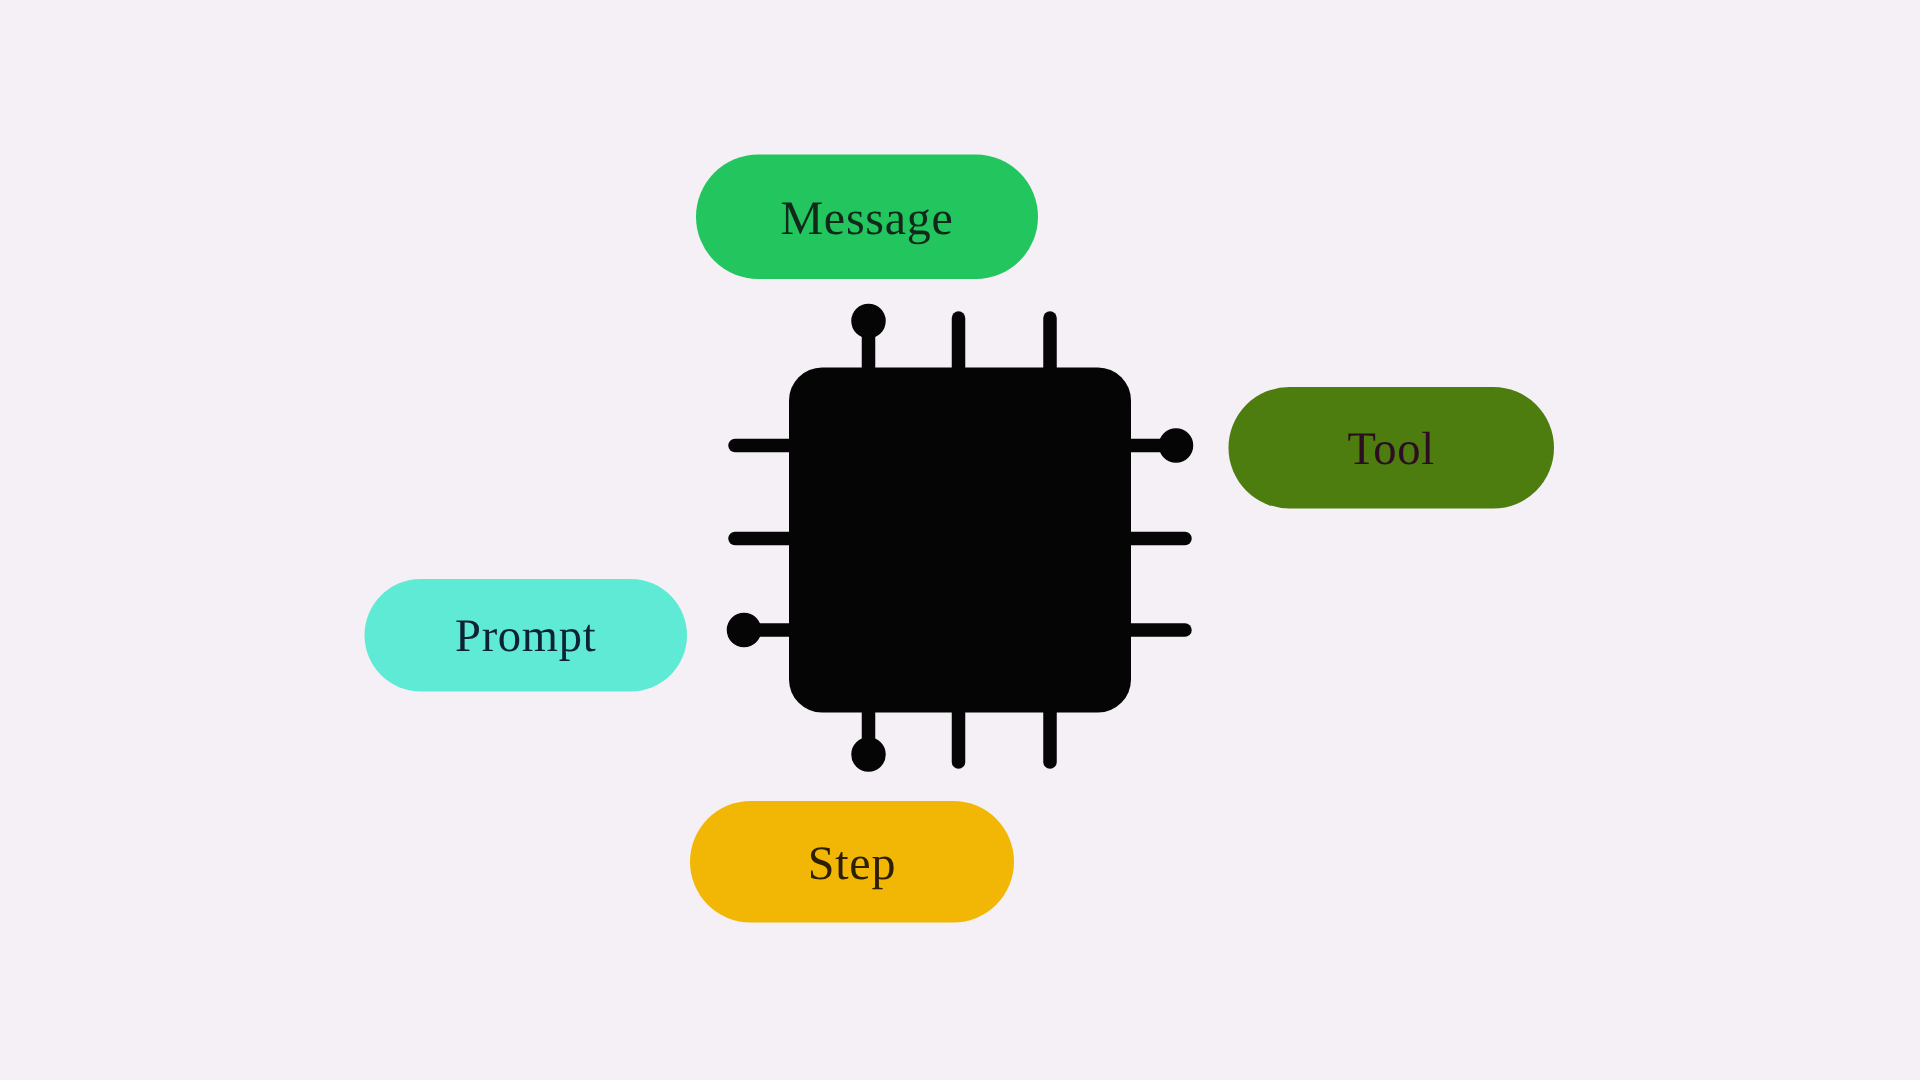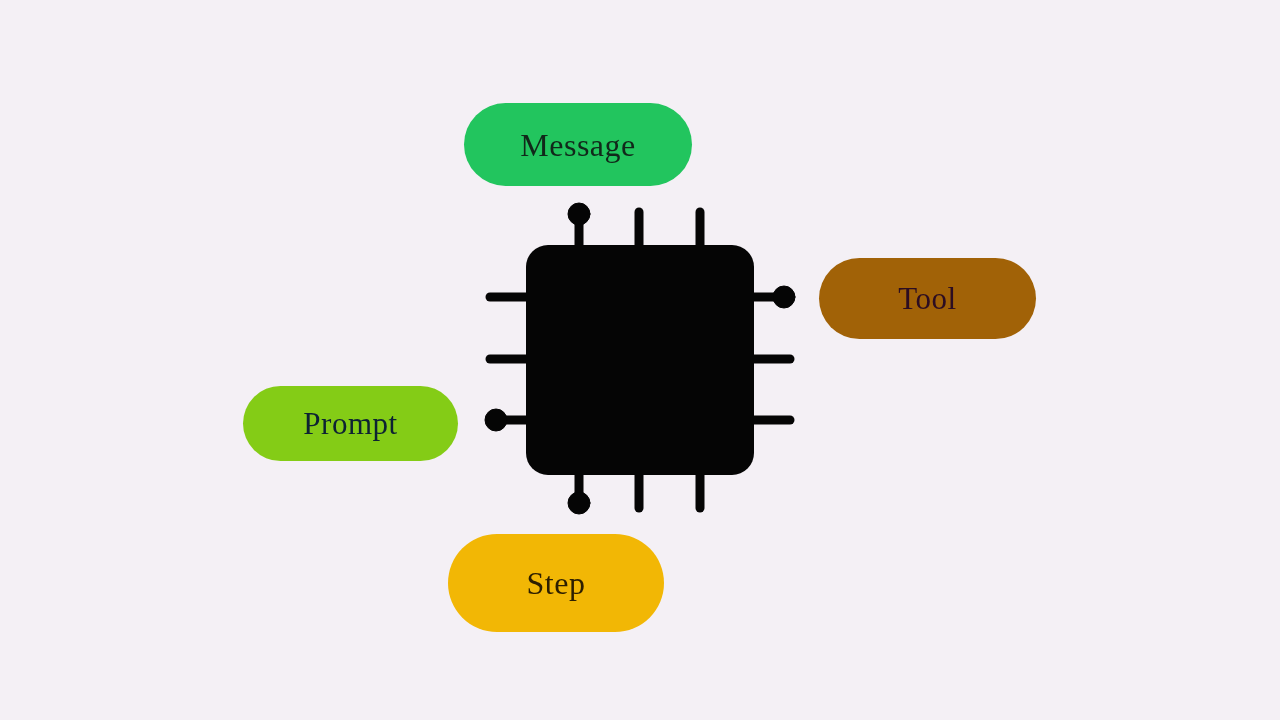--- a/index.html
+++ b/index.html
@@ -57,24 +57,24 @@
   #pill-prompt {
     left: 243px;
     top: 386px;
     width: 215px;
     height: 75px;
     background: #33abdb;
     color: #0d2233;
     font-size: 31px;
   }
   #pill-step {
-    left: 448px;
+    left: 460px;
     top: 534px;
     width: 216px;
-    height: 98px;
+    height: 81px;
     background: #f2b705;
     color: #2d1f01;
     font-size: 32px;
     justify-content: center;
   }
 
   
   #chip-wrap {
     position: absolute;
     left: 480px;
@@ -90,25 +90,25 @@
 </style>
 </head>
 <body>
 
 <div id="stage" style="background: rgb(244, 240, 245); font-family: Liberation Serif, serif;">
 
   <div class="pill" id="pill-message" style="background: rgb(34, 197, 94); color: rgb(17, 40, 26);">
     <span class="pill-label">Message</span>
   </div>
 
-  <div class="pill" id="pill-tool" style="background: #a16207; color: rgb(44, 13, 34);">
+  <div class="pill" id="pill-tool" style="background: #4d7c0f; color: rgb(44, 13, 34);">
     <span class="pill-label">Tool</span>
   </div>
 
-  <div class="pill" id="pill-prompt" style="background: #84cc16; color: rgb(13, 34, 51);">
+  <div class="pill" id="pill-prompt" style="background: #5eead4; color: rgb(13, 34, 51);">
     <span class="pill-label">Prompt</span>
   </div>
 
   <div class="pill" id="pill-step" style="background: rgb(242, 183, 5); color: rgb(45, 31, 1);">
     <span class="pill-label">Step</span>
   </div>
 
   <div id="chip-wrap">
     <svg id="chip-svg" viewBox="0 0 320 320" xmlns="http://www.w3.org/2000/svg">
       <g fill="#050505" stroke="#050505" stroke-linecap="round">

